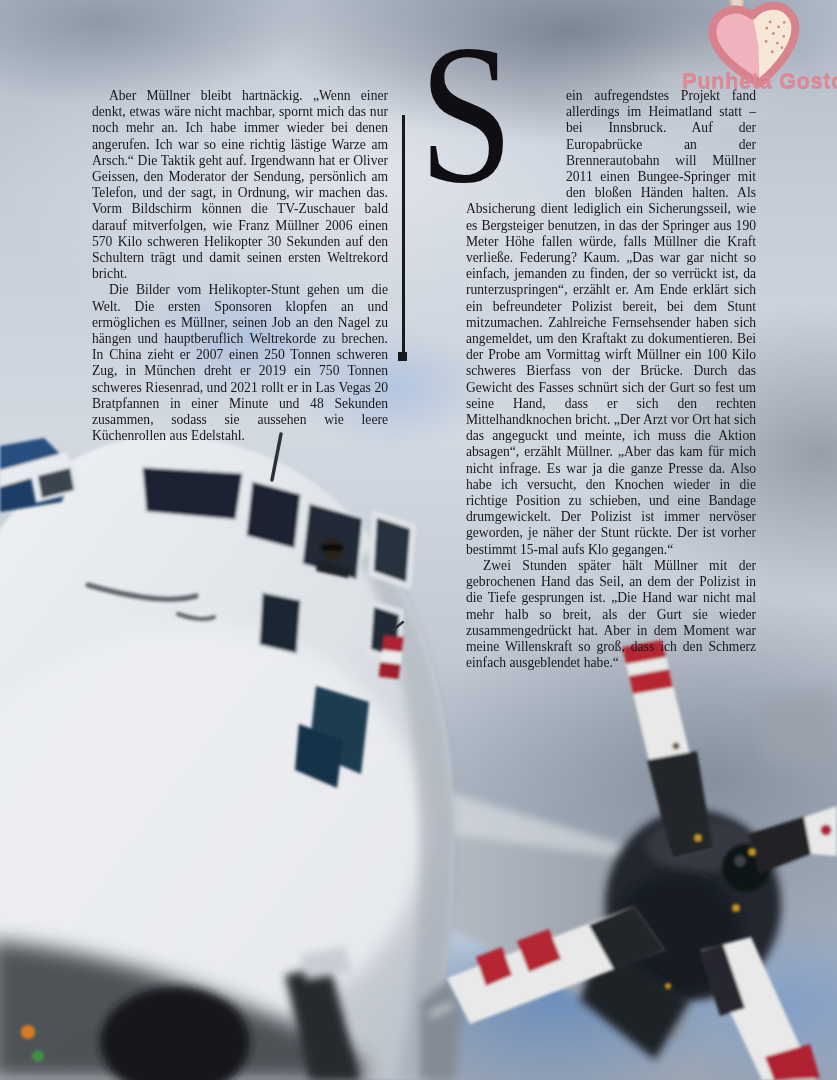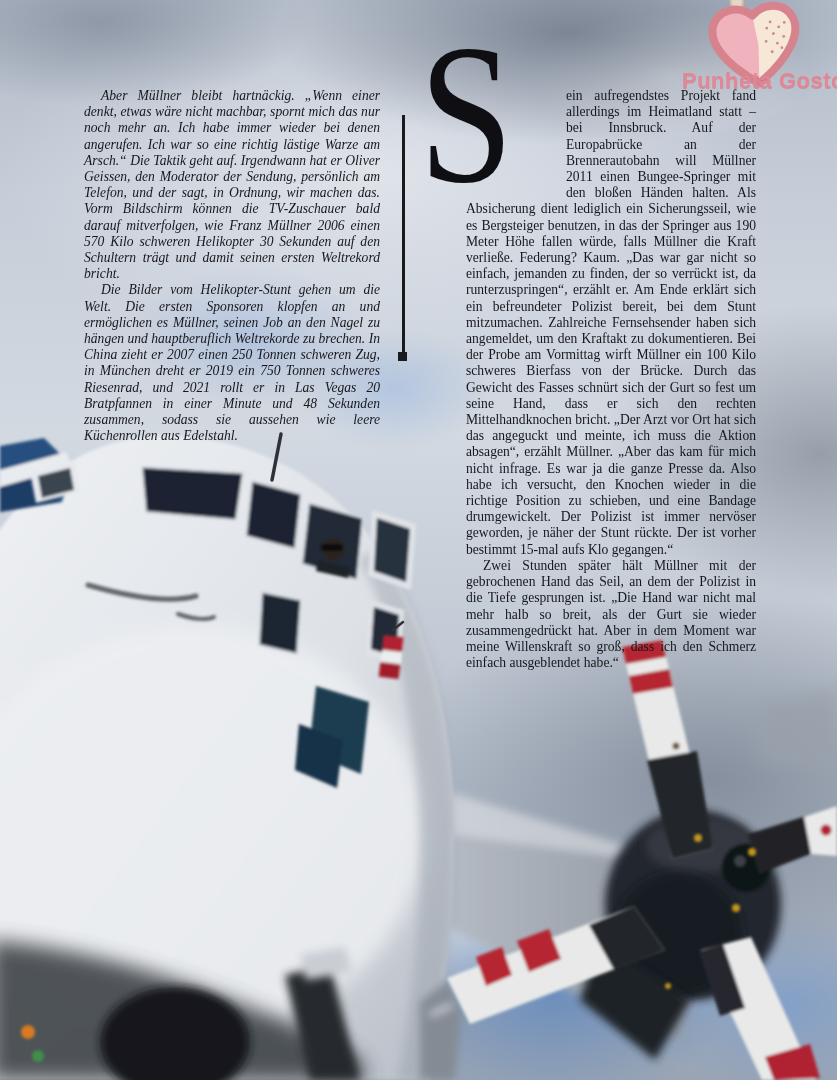--- a/index.html
+++ b/index.html
@@ -17,21 +17,21 @@
       radial-gradient(ellipse 420px 260px at 85% 72%, rgba(96,106,122,.55), transparent 75%),
       radial-gradient(ellipse 260px 160px at 66% 92%, rgba(94,134,187,.8), transparent 70%),
       radial-gradient(ellipse 200px 120px at 94% 93%, rgba(120,156,205,.7), transparent 75%),
       radial-gradient(ellipse 240px 110px at 58% 87%, rgba(240,243,247,.75), transparent 70%),
       linear-gradient(180deg,#b3bcc9 0%,#c6cdd8 18%,#d3d9e1 40%,#c2cad5 60%,#a9b3c1 80%,#9aa5b4 100%);
   }
   .photo-svg{position:absolute;left:0;top:0;width:837px;height:1080px;}
   .col{position:absolute;top:88px;color:#17171c;font-size:13.6px;line-height:16.2px;
        text-align:justify;hyphens:auto;-webkit-hyphens:auto;}
   .col p{margin:0;text-indent:17px;}
-  .col-left{left:84px;width:296px;font-style:italic;}
+  .col-left{left:92px;width:296px;}
   .col-right{left:448px;width:290px;margin-left:18px;}
   .col-right p.lead{text-indent:0;}
   .dropcap-spacer{float:left;width:100px;height:113px;}
   .dropcap{
     position:absolute;left:419px;top:14px;font-size:200px;line-height:1;
     color:#0f0f13;font-family:"Liberation Serif",serif;
     transform:scaleX(.85);transform-origin:left top;letter-spacing:0;
   }
   .rule{position:absolute;left:402px;top:115px;width:2.5px;height:237px;background:#191a1e;}
   .rule-dot{position:absolute;left:398px;top:352px;width:9px;height:9px;background:#191a1e;}

